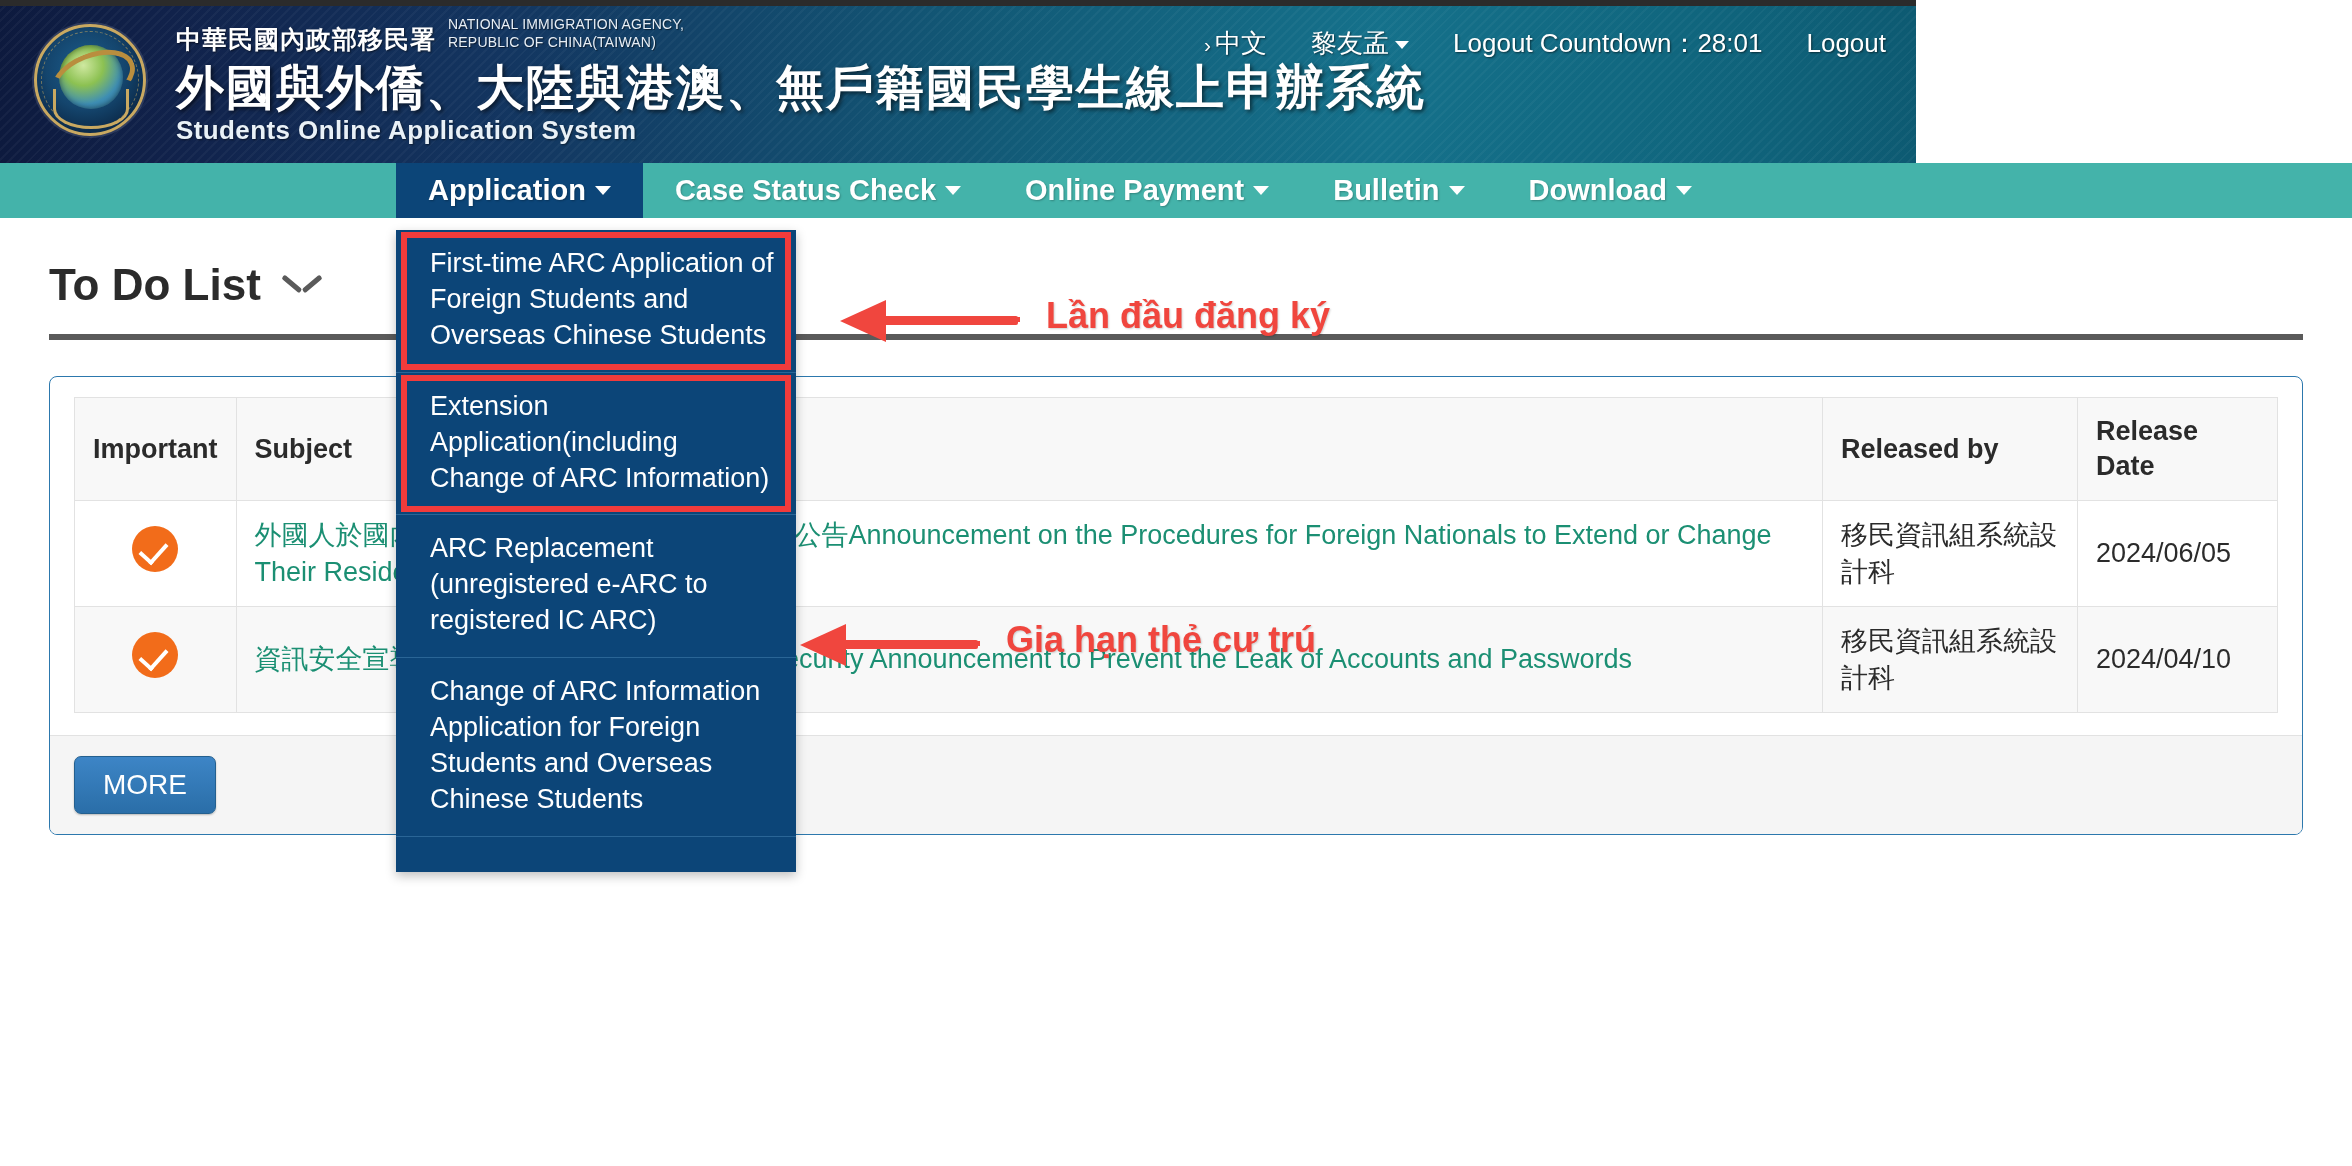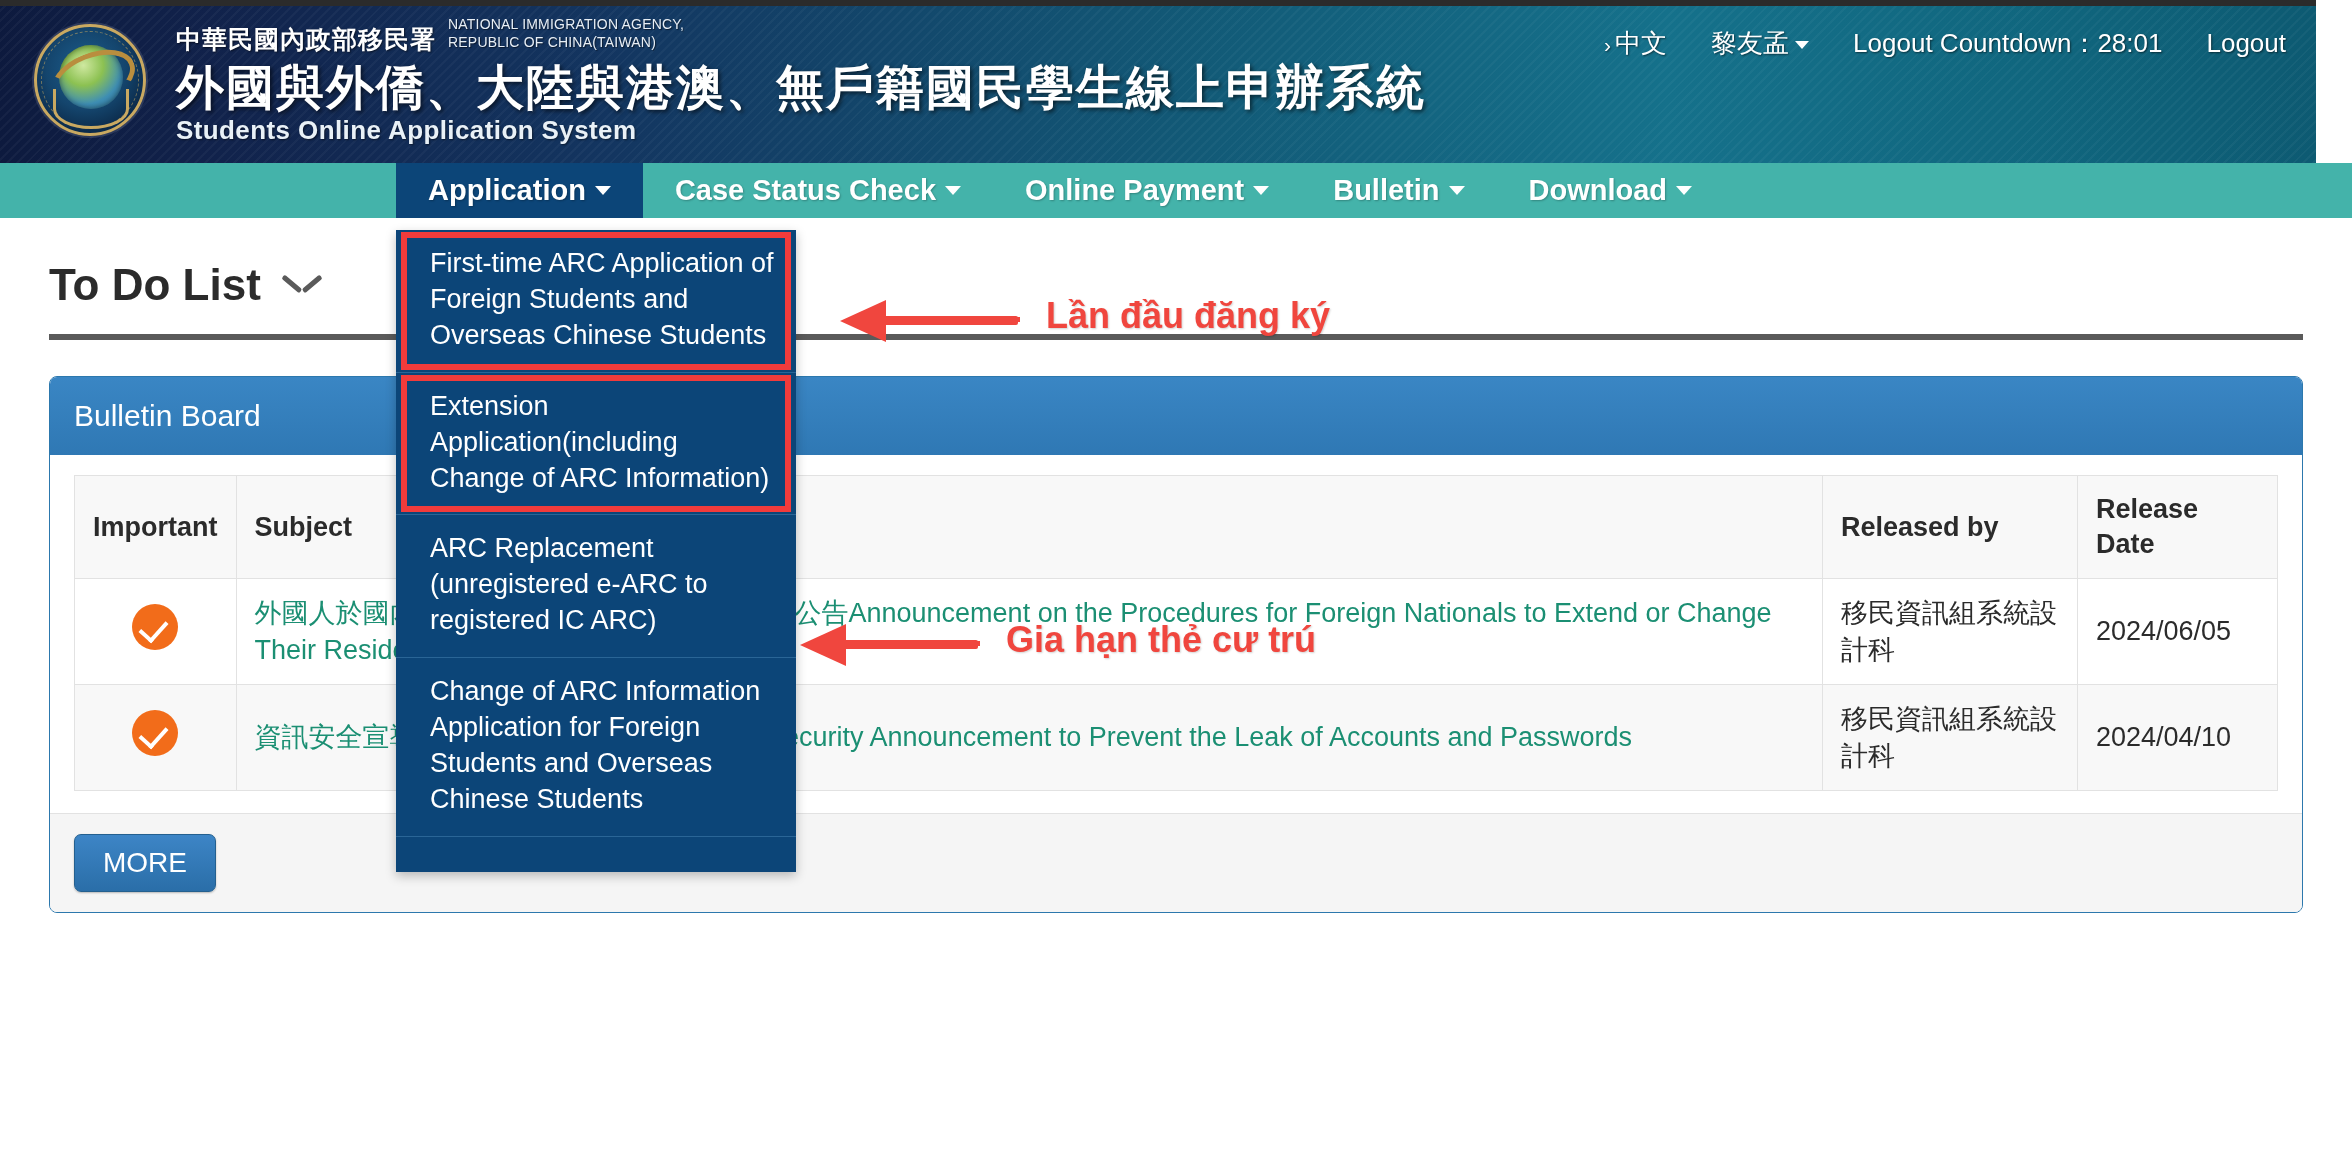--- a/index.html
+++ b/index.html
@@ -6,21 +6,21 @@
   html, body {
     width: 2352px; height: 1166px;
     background: #ffffff;
     font-family: "Liberation Sans", sans-serif;
     overflow: hidden;
   }
 
   
   .site-header {
     position: relative;
-    width: 2316px;
+    width: 1916px;
     height: 163px;
     background:
       repeating-linear-gradient(135deg, rgba(255,255,255,0.035) 0px, rgba(255,255,255,0.035) 2px, rgba(0,0,0,0) 2px, rgba(0,0,0,0) 7px),
       linear-gradient(to right, #0d1a3e 0%, #11224b 9%, #133560 26%, #125a77 52%, #15718b 72%, #10667e 88%, #0d5a72 100%);
     overflow: hidden;
   }
   .header-topline {
     position: absolute; top: 0; left: 0; width: 100%; height: 6px;
     background: #2b2b2b;
   }
@@ -296,21 +296,20 @@
 
 <div class="main">
 
   <div class="todo-row">
     <div class="todo-title">To Do List</div>
     <div class="chev-big"></div>
   </div>
   <div class="todo-rule"></div>
 
   <div class="panel">
-    <div class="panel-head">Bulletin Board</div>
     <div class="panel-body">
       <table class="bulletin">
         <thead>
           <tr>
             <th class="col-important">Important</th>
             <th class="col-subject">Subject</th>
             <th class="col-by">Released by</th>
             <th class="col-date">Release Date</th>
           </tr>
         </thead>

